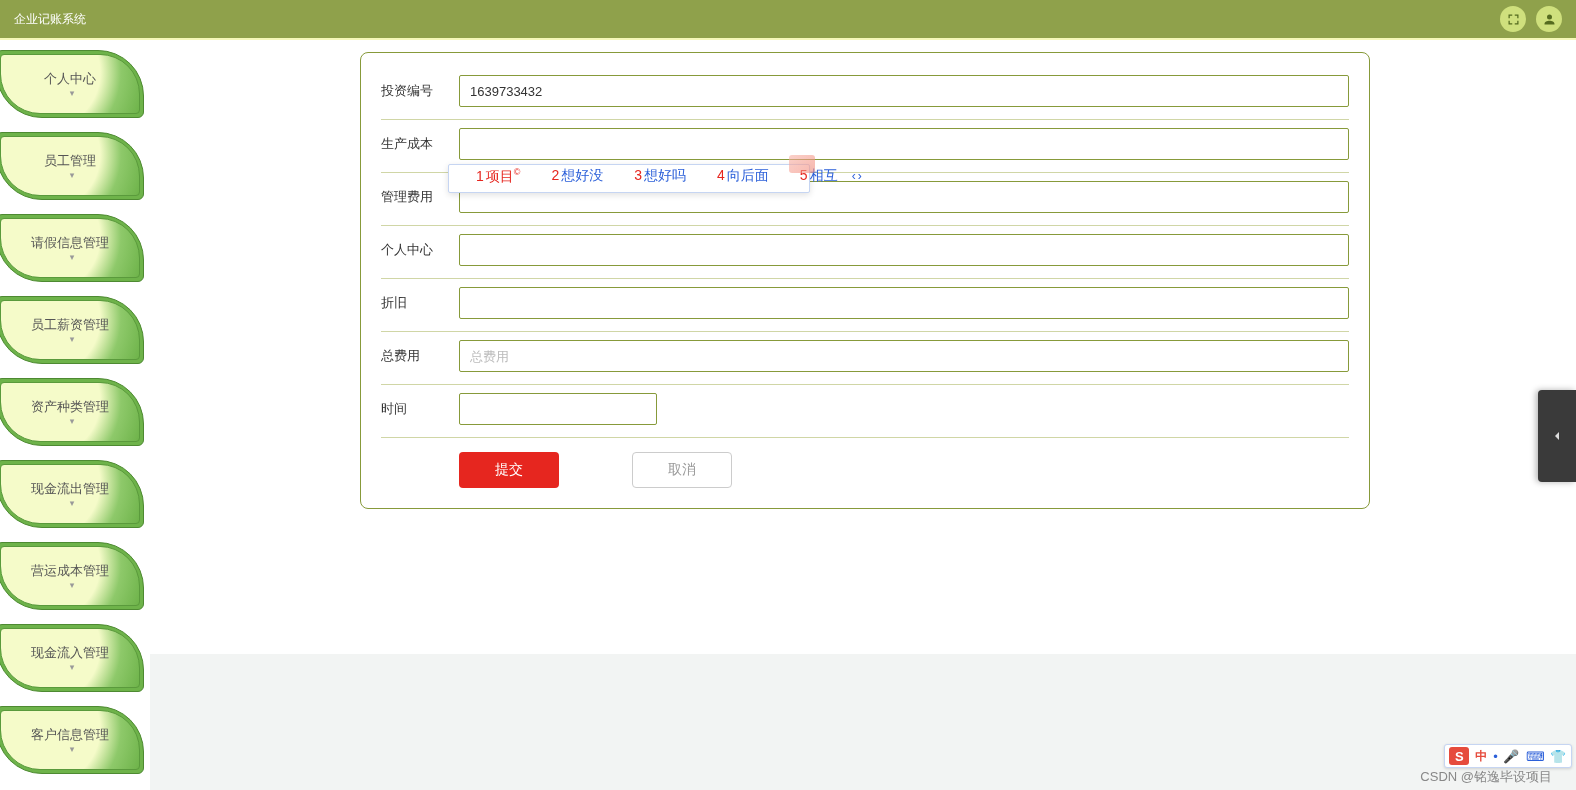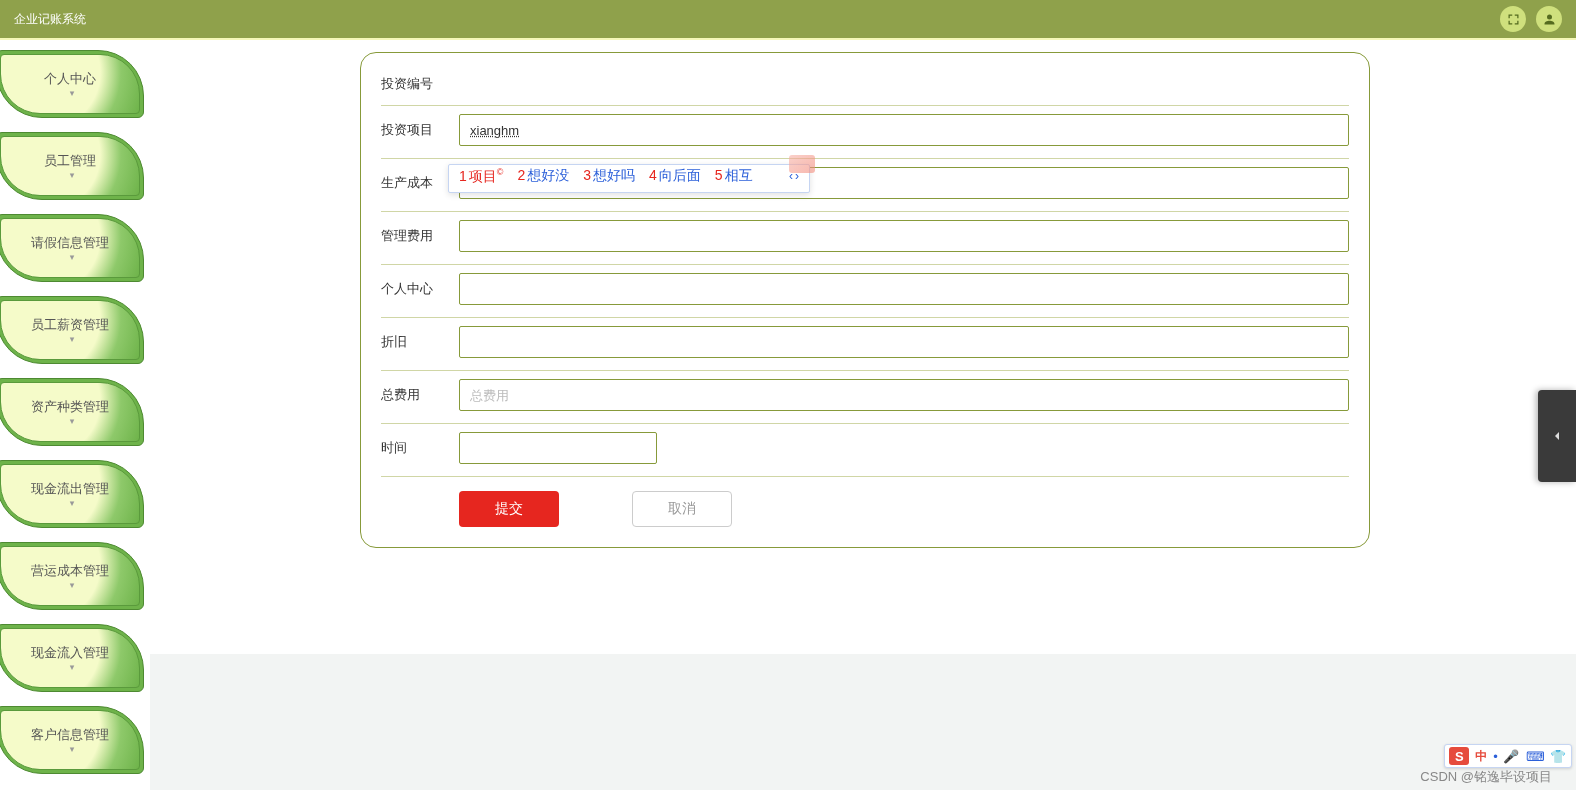--- a/index.html
+++ b/index.html
@@ -89,21 +89,21 @@
     color: #999;
   }
   .content-inner {
     position: absolute;
     left: 360px;
     top: 12px;
     right: 206px;
   }
   .form-panel {
     border: 1px solid #879a3a;
-    border-radius: 16px;
+    border-radius: 8px;
     padding: 14px 20px 20px 20px;
     background: #fff;
   }
 
   .form-row {
     display: flex;
     align-items: center;
     padding: 8px 0 12px 0;
     border-bottom: 1px solid #d0d6a6;
   }
@@ -174,21 +174,21 @@
     color: #2b5fd9;
   }
   .ime-cursor { border-right: 1px solid #2b5fd9; padding-right:1px; }
   .ime-cands {
     display: flex;
     align-items: center;
     gap: 14px;
     padding: 2px 10px 6px 10px;
     white-space: nowrap;
   }
-  .ime-cand { color: #2b5fd9; }
+  .ime-cand { color: #2b5fd9; margin-left: 17px; }
   .ime-cand .num { color: #e6261f; margin-right: 2px; }
   .ime-cand.first { color: #e6261f; }
   .ime-cand.first sup { font-size: 9px; vertical-align: super; }
   .ime-arrow { margin-left: auto; color: #2b5fd9; font-size: 12px; display:flex; align-items:center; gap:2px;}
   .ime-badge {
     position: absolute;
     top: -10px; right: -6px;
     width: 26px; height: 18px;
     background: linear-gradient(135deg,#f7b0a5,#f28a7a);
     border-radius: 3px;
@@ -355,26 +355,23 @@
           <span class="caret">▾</span>
         </div>
     </div>
   </div>
 
   <div class="content-inner">
     <div class="form-panel">
 
       <div class="form-row">
         <div class="form-label">投资编号</div>
-      </div>
-
-      <div class="form-row">
-        <div class="form-label">投资项目</div>
-        <input class="form-input" style="text-decoration: underline dotted;" value="xianghm">
-      </div>
+        <input class="form-input" value="1639733432" style="">
+      </div>
+
 
       <div class="form-row">
         <div class="form-label">生产成本</div>
         <input class="form-input" value="" style="">
       </div>
 
       <div class="form-row">
         <div class="form-label">管理费用</div>
         <input class="form-input" value="" style="">
       </div>

